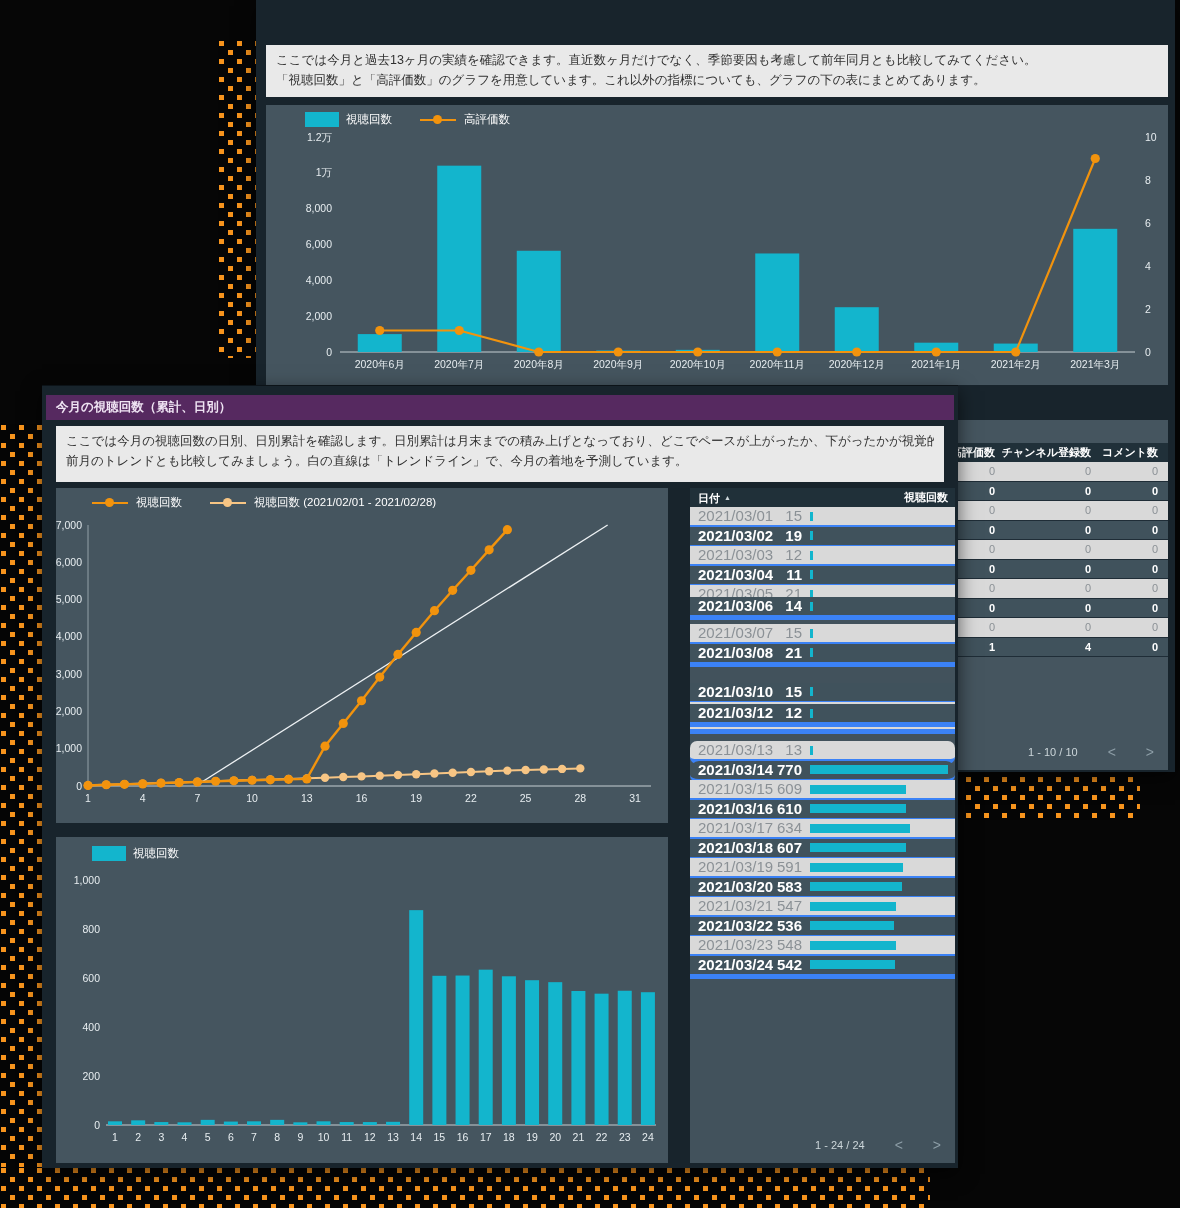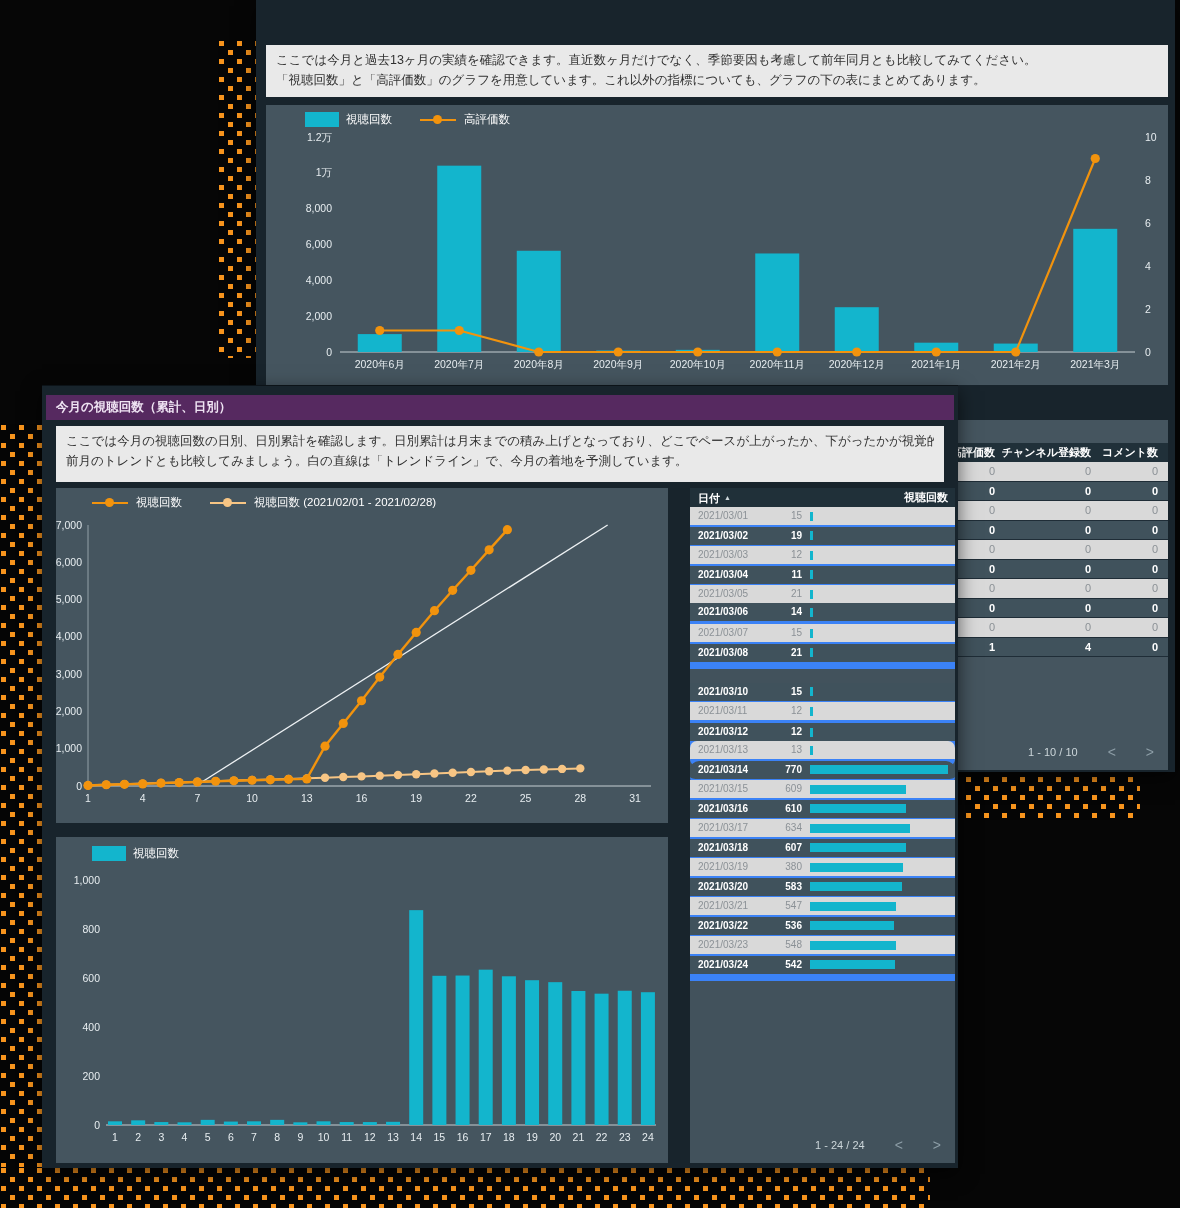--- a/index.html
+++ b/index.html
@@ -45,21 +45,21 @@
   .dotline::after{content:"";position:absolute;left:13px;top:-3.5px;width:9px;height:9px;border-radius:50%;background:var(--c)}
   .orange{--c:#f2930d}.lorange{--c:#f7c584}
   svg{position:absolute;left:0}
   #combo-svg{top:24px}
   #cum-svg{top:28px}
   #daily-svg{top:26px}
 
   .thead{position:absolute;left:0;right:0;top:0;height:19px;background:#203039;color:#fff;
          font-size:11px;font-weight:bold;line-height:19px}
   .sorticon{font-size:7px;vertical-align:2px;color:#cfd8dc;margin-left:4px}
-  .frow{position:absolute;left:0;right:0;height:18px;font-size:10px;line-height:18px;border-bottom:7px solid #3b82f6}
+  .frow{position:absolute;left:0;right:0;height:18px;font-size:15px;line-height:18px;border-bottom:5px solid #3b82f6}
   .frow.light{background:#d9d9d9;color:#8b9196}
   .frow.dark{background:#40525c;color:#fff;font-weight:bold}
   .fdate{position:absolute;left:8px}
   .fval{position:absolute;left:62px;width:50px;text-align:right}
   .fbar{position:absolute;left:120px;top:4.5px;height:9px;background:#13b5cd}
 
   .rhead{position:absolute;left:0;right:0;top:23px;height:19px;color:#fff;font-size:11px;
          font-weight:bold;line-height:19px;background:#203039}
   .rrow{position:absolute;left:0;right:0;height:18.5px;font-size:11px;line-height:18.5px;border-bottom:1px solid #1f2d37}
   .rrow.light{background:#d9d9d9;color:#8b9196}
@@ -405,21 +405,21 @@
         <div class="frow dark" style="top: 77.5px;">
           <span class="fdate">2021/03/04</span>
           <span class="fval">11</span>
           <div class="fbar" style="width: 2.5px;"></div>
         </div>
         <div class="frow light" style="top: 97px;">
           <span class="fdate">2021/03/05</span>
           <span class="fval">21</span>
           <div class="fbar" style="width: 3.30445px;"></div>
         </div>
-        <div class="frow dark" style="top: 115px;">
+        <div class="frow dark" style="top: 109px;">
           <span class="fdate">2021/03/06</span>
           <span class="fval">14</span>
           <div class="fbar" style="width: 2.5px;"></div>
         </div>
         <div class="frow light" style="top: 136px;">
           <span class="fdate">2021/03/07</span>
           <span class="fval">15</span>
           <div class="fbar" style="width: 2.5px;"></div>
         </div>
         <div class="frow dark" style="top: 155.5px;">
@@ -435,21 +435,21 @@
         <div class="frow dark" style="top: 194.5px;">
           <span class="fdate">2021/03/10</span>
           <span class="fval">15</span>
           <div class="fbar" style="width: 2.5px;"></div>
         </div>
         <div class="frow light" style="top: 214px;">
           <span class="fdate">2021/03/11</span>
           <span class="fval">12</span>
           <div class="fbar" style="width: 2.5px;"></div>
         </div>
-        <div class="frow dark" style="top: 235px;">
+        <div class="frow dark" style="top: 216px;">
           <span class="fdate">2021/03/12</span>
           <span class="fval">12</span>
           <div class="fbar" style="width: 2.5px;"></div>
         </div>
         <div class="frow light" style="top: 253px; border-radius: 7px;">
           <span class="fdate">2021/03/13</span>
           <span class="fval">13</span>
           <div class="fbar" style="width: 2.5px;"></div>
         </div>
         <div class="frow dark" style="top: 272.5px; border-radius: 9px;">
@@ -472,21 +472,21 @@
           <span class="fval">634</span>
           <div class="fbar" style="width: 99.7628px;"></div>
         </div>
         <div class="frow dark" style="top: 350.5px;">
           <span class="fdate">2021/03/18</span>
           <span class="fval">607</span>
           <div class="fbar" style="width: 95.5143px;"></div>
         </div>
         <div class="frow light" style="top: 370px;">
           <span class="fdate">2021/03/19</span>
-          <span class="fval">380</span>
+          <span class="fval">591</span>
           <div class="fbar" style="width: 92.9966px;"></div>
         </div>
         <div class="frow dark" style="top: 389.5px;">
           <span class="fdate">2021/03/20</span>
           <span class="fval">583</span>
           <div class="fbar" style="width: 91.7377px;"></div>
         </div>
         <div class="frow light" style="top: 409px;">
           <span class="fdate">2021/03/21</span>
           <span class="fval">547</span>

